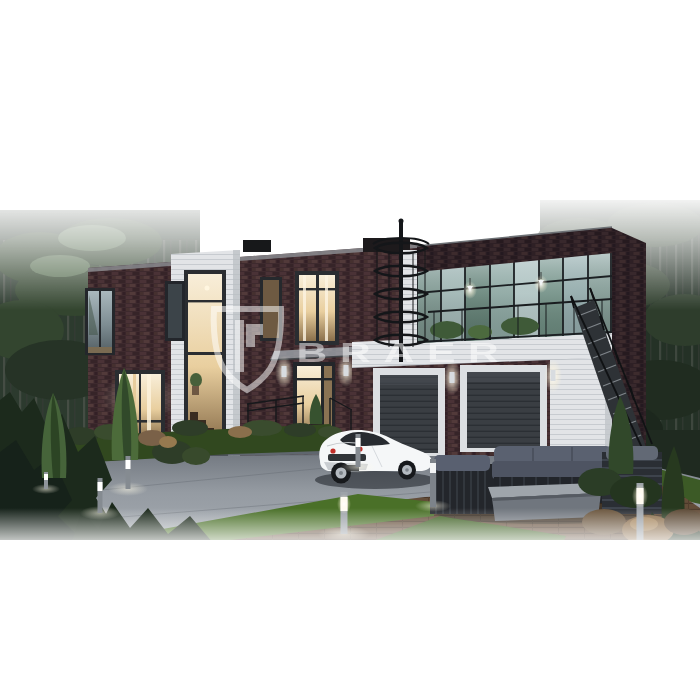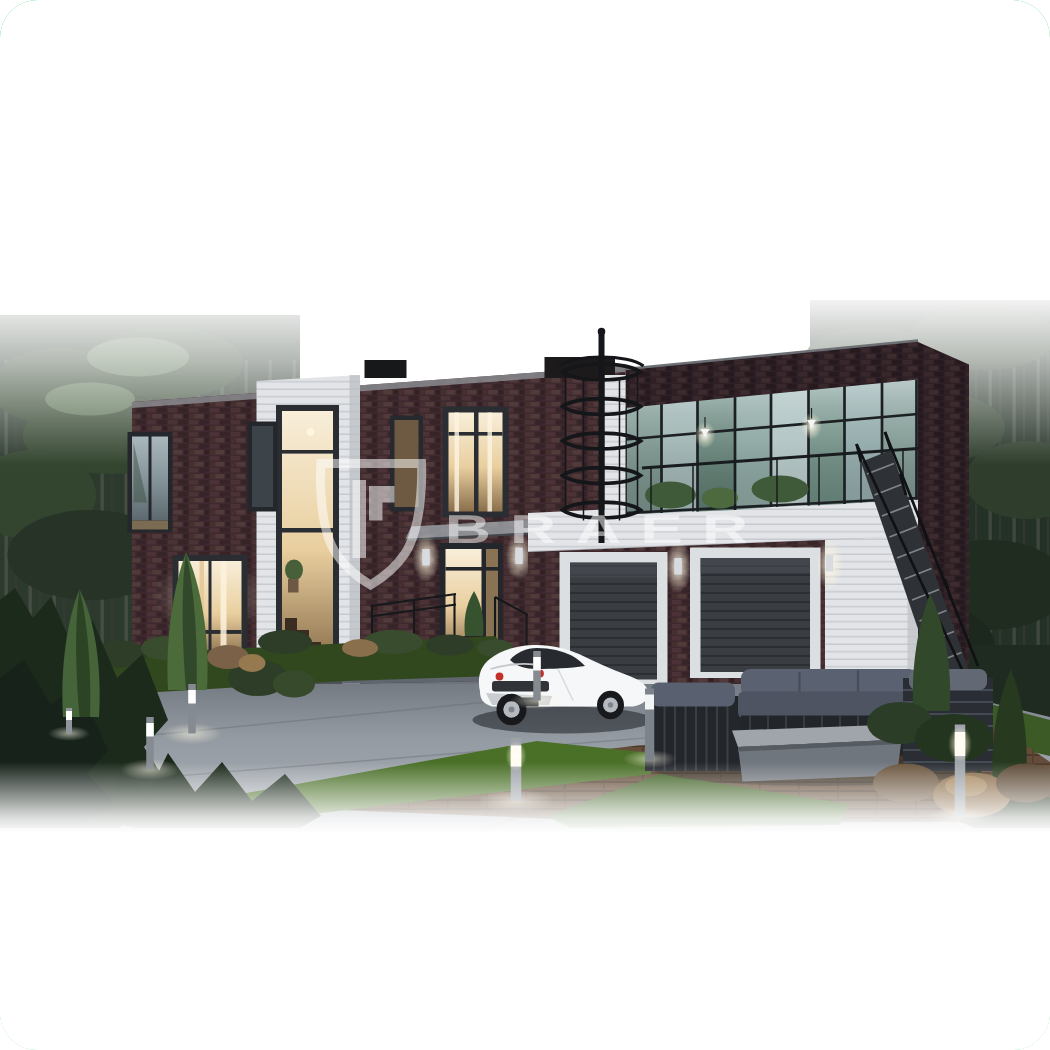--- a/index.html
+++ b/index.html
@@ -1,16 +1,16 @@
 <!DOCTYPE html>
 <html><head>
 <meta charset="utf-8">
 <style>
   html,body{margin:0;padding:0;background:#ffffff;}
-  .canvas{position:relative;width:700px;height:700px;background:#22c55e;overflow:hidden;font-family:"Liberation Sans",sans-serif;border-radius:25px;}
+  .canvas{position:relative;width:700px;height:540px;background:#22c55e;overflow:hidden;font-family:"Liberation Sans",sans-serif;}
   svg{display:block}
   .wm-text{font-family:"Liberation Sans",sans-serif;font-weight:bold;font-size:27px;letter-spacing:8px;fill:rgba(255,255,255,0.60);}
 </style>
 </head>
 <body>
 
 <div class="canvas">
 <svg width="700" height="700" viewBox="0 0 700 700">
 <defs>
   <pattern id="brick" width="14" height="8" patternUnits="userSpaceOnUse">

